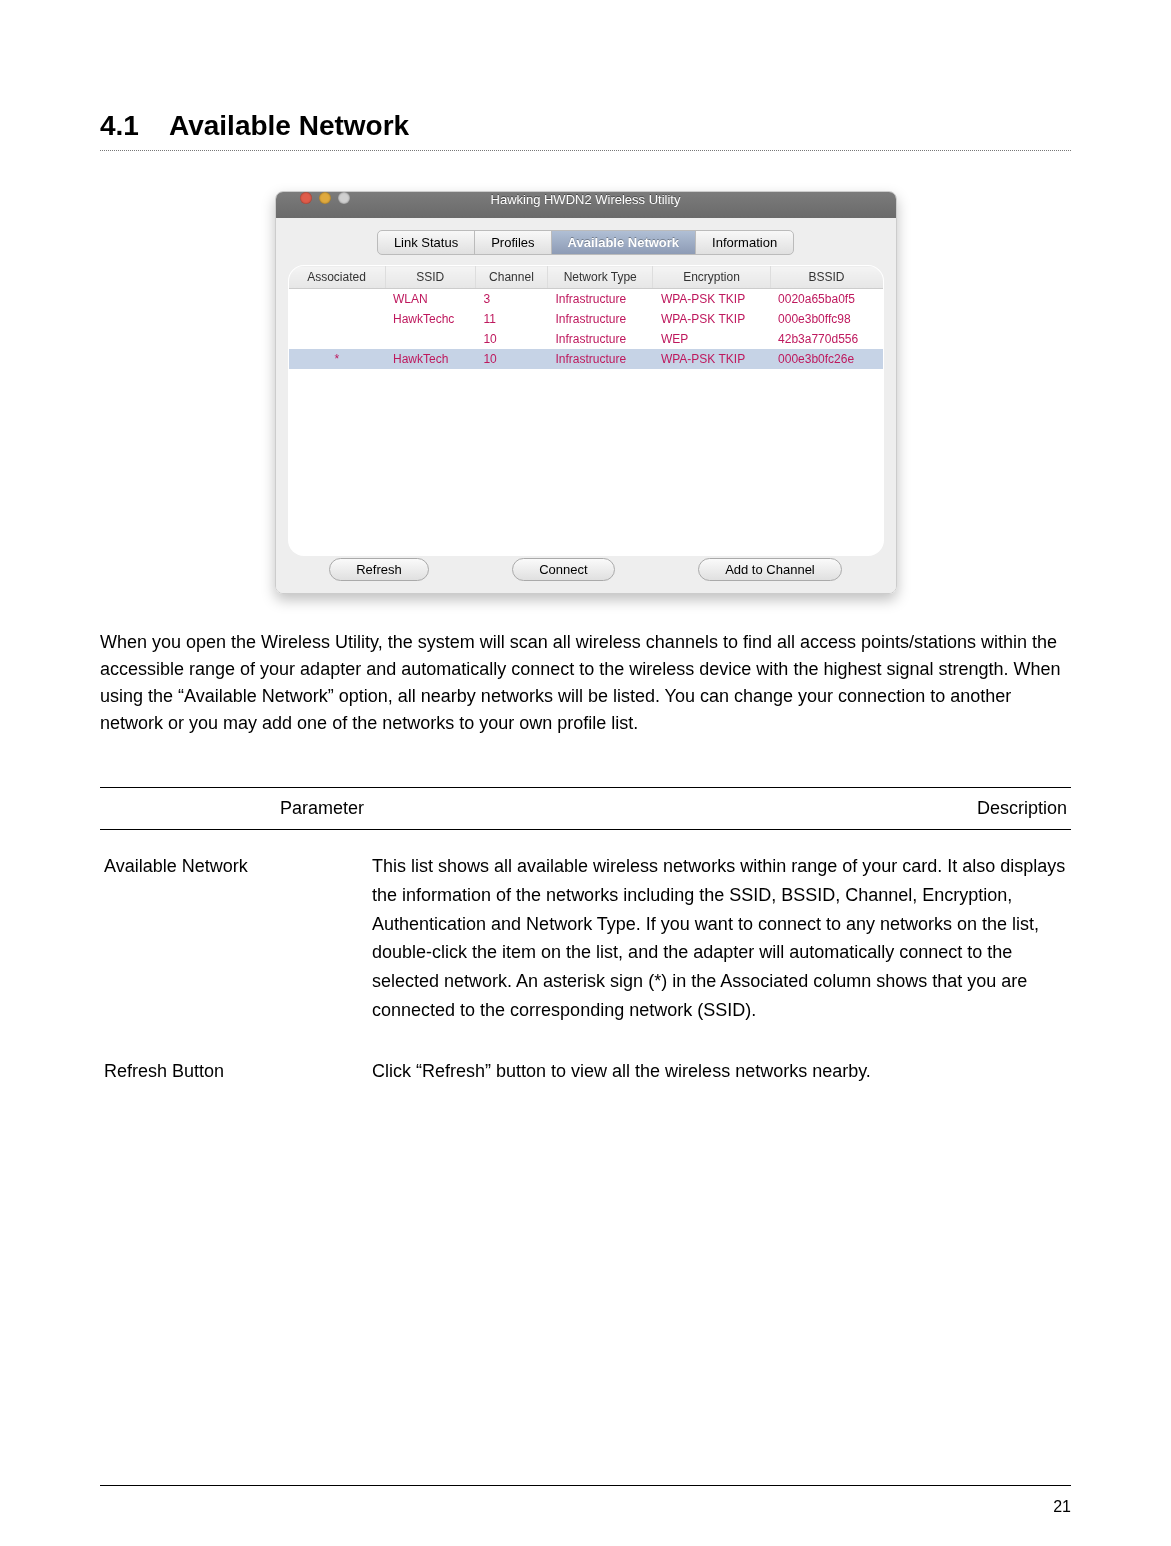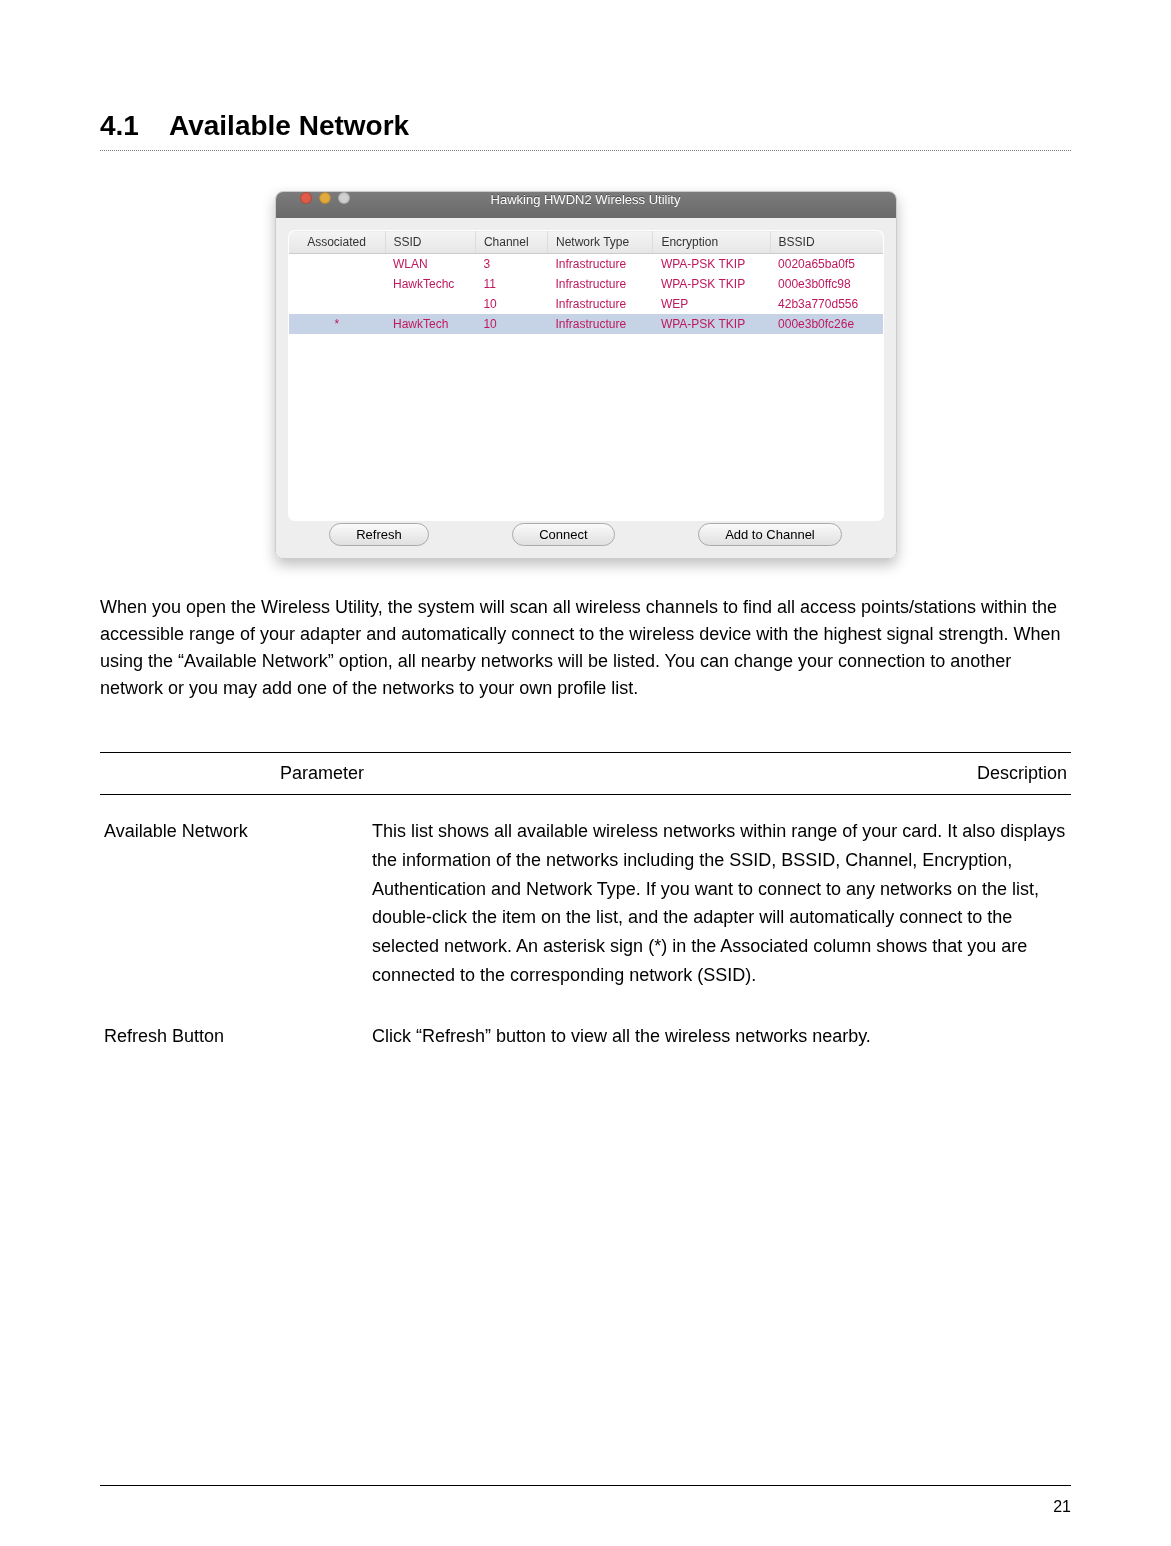--- a/index.html
+++ b/index.html
@@ -87,29 +87,29 @@
     background: linear-gradient(#b0bfd5, #8d9bb5);
     color:#fff;
     font-weight:bold;
     text-shadow:0 -1px 0 rgba(0,0,0,.3);
   }
 
   .net-table {
     width:100%;
     background:#fff;
     border:1px solid #c6c6c6;
-    border-radius:7px;
+    border-radius:16px;
     font-family:"Lucida Grande", Helvetica, sans-serif;
     font-size:12px;
     border-collapse:collapse;
     overflow:hidden;
   }
   .net-table th {
     background:linear-gradient(#f4f4f4,#e6e6e6);
-    text-align:left;
+    text-align:center;
     font-weight:normal;
     color:#333;
     padding:4px 8px;
     border-right:1px solid #ddd;
     border-bottom:1px solid #ccc;
   }
   .net-table td {
     padding:3px 8px;
     color:#be185d;
   }
@@ -186,20 +186,26 @@
   <div class="mac-window">
     <div class="mac-titlebar">
       <div class="traffic-lights">
         <div class="tl red"></div>
         <div class="tl yel"></div>
         <div class="tl grn"></div>
       </div>
       <div class="mac-title">Hawking HWDN2 Wireless Utility</div>
     </div>
     <div class="mac-body">
+      <div class="tabs">
+        <div class="tab">Link Status</div>
+        <div class="tab">Profiles</div>
+        <div class="tab active">Available Network</div>
+        <div class="tab">Information</div>
+      </div>
 
       <table class="net-table">
         <thead>
           <tr>
             <th class="assoc-col">Associated</th>
             <th>SSID</th>
             <th>Channel</th>
             <th>Network Type</th>
             <th>Encryption</th>
             <th>BSSID</th>

